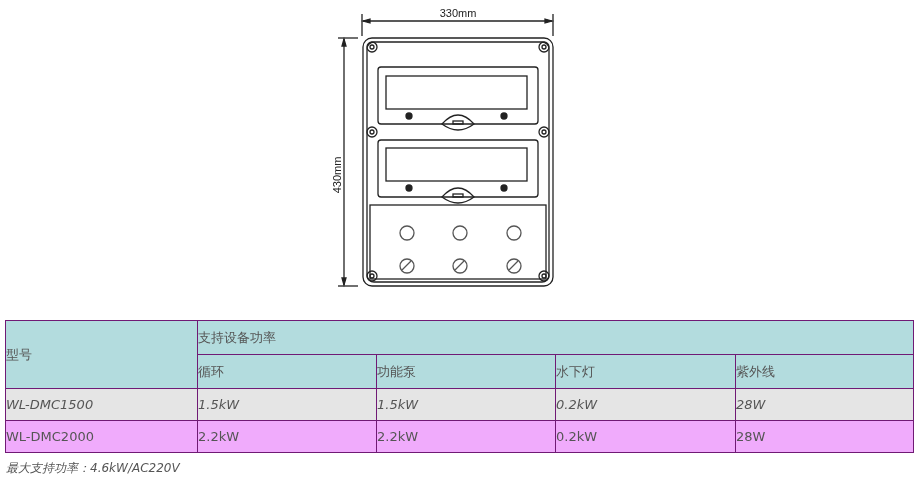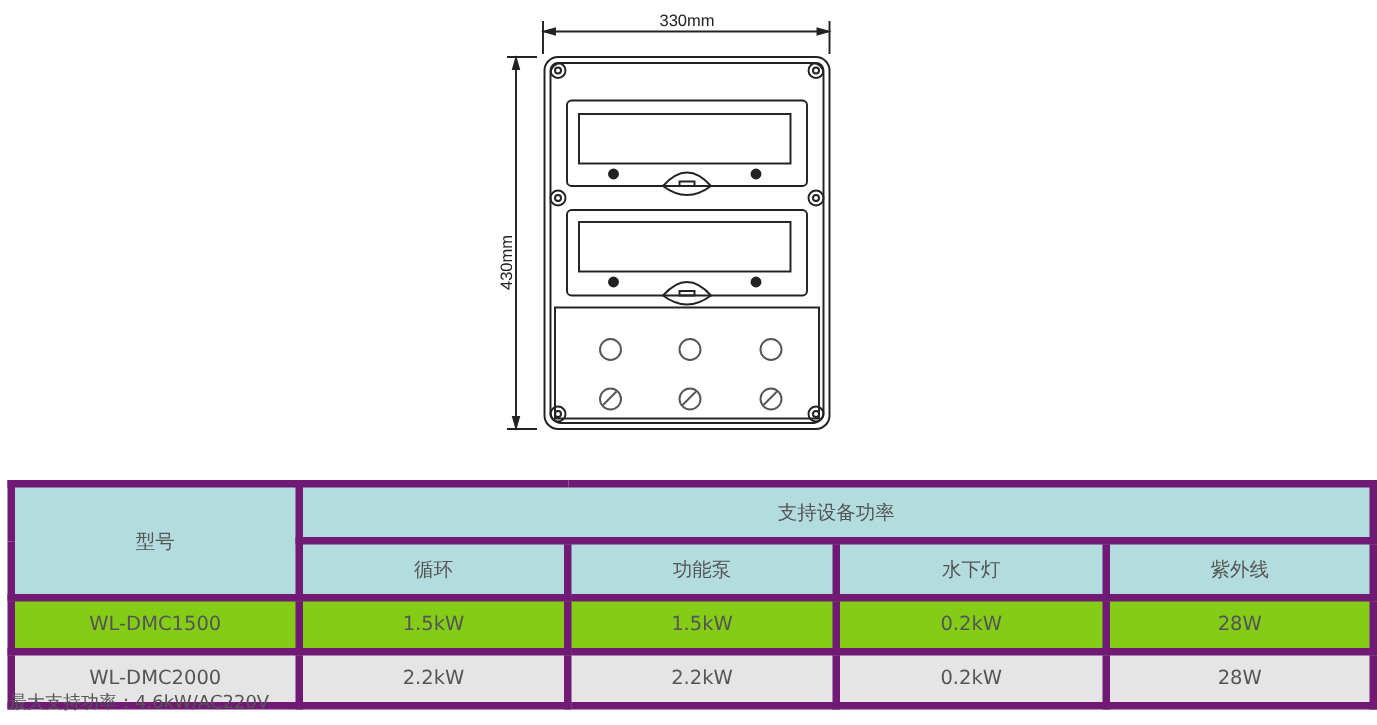--- a/index.html
+++ b/index.html
@@ -1,25 +1,25 @@
 <!DOCTYPE html>
 <html><head>
 <meta charset="utf-8">
 <style>
   html,body{margin:0;padding:0;background:#ffffff;}
   body{width:918px;height:483px;position:relative;overflow:hidden;font-family:"DejaVu Sans","Liberation Sans",sans-serif;color:#444;}
   .drawing{position:absolute;left:330px;top:0;width:230px;height:292px;}
   .tbl{position:absolute;left:5px;top:320px;width:908px;border-collapse:collapse;table-layout:fixed;font-size:13px;}
-  .tbl td{text-align:center;color:#555;border:5px solid #701a75;padding:0;}
+  .tbl td{color:#555;border:1px solid #701a75;padding:0;}
   .tbl .hd{background:#b3dcde;color:#555;}
-  .tbl .r1 td{background:#84cc16;height:31px;}
-  .tbl .r2 td{background:#e5e5e5;height:31px;}
+  .tbl .r1 td{background:#e5e5e5;height:31px;font-style:italic;}
+  .tbl .r2 td{background:#f0abfc;height:31px;}
   .tbl .h1 td{height:33px;}
   .tbl .h2 td{height:33px;font-family:Liberation Mono, monospace;}
-  .note{position:absolute;left:6px;top:460px;font-size:12px;color:#555;}
+  .note{position:absolute;left:6px;top:460px;font-size:12px;color:#555;font-style:italic;}
 </style>
 </head>
 <body>
 
 <svg class="drawing" viewBox="0 0 230 292" width="230" height="292">
   <g fill="none" stroke="#222" stroke-width="1.3">
 
     <line x1="32" y1="14" x2="32" y2="36"></line>
     <line x1="223" y1="14" x2="223" y2="36"></line>
     <line x1="33" y1="21" x2="222" y2="21"></line>

